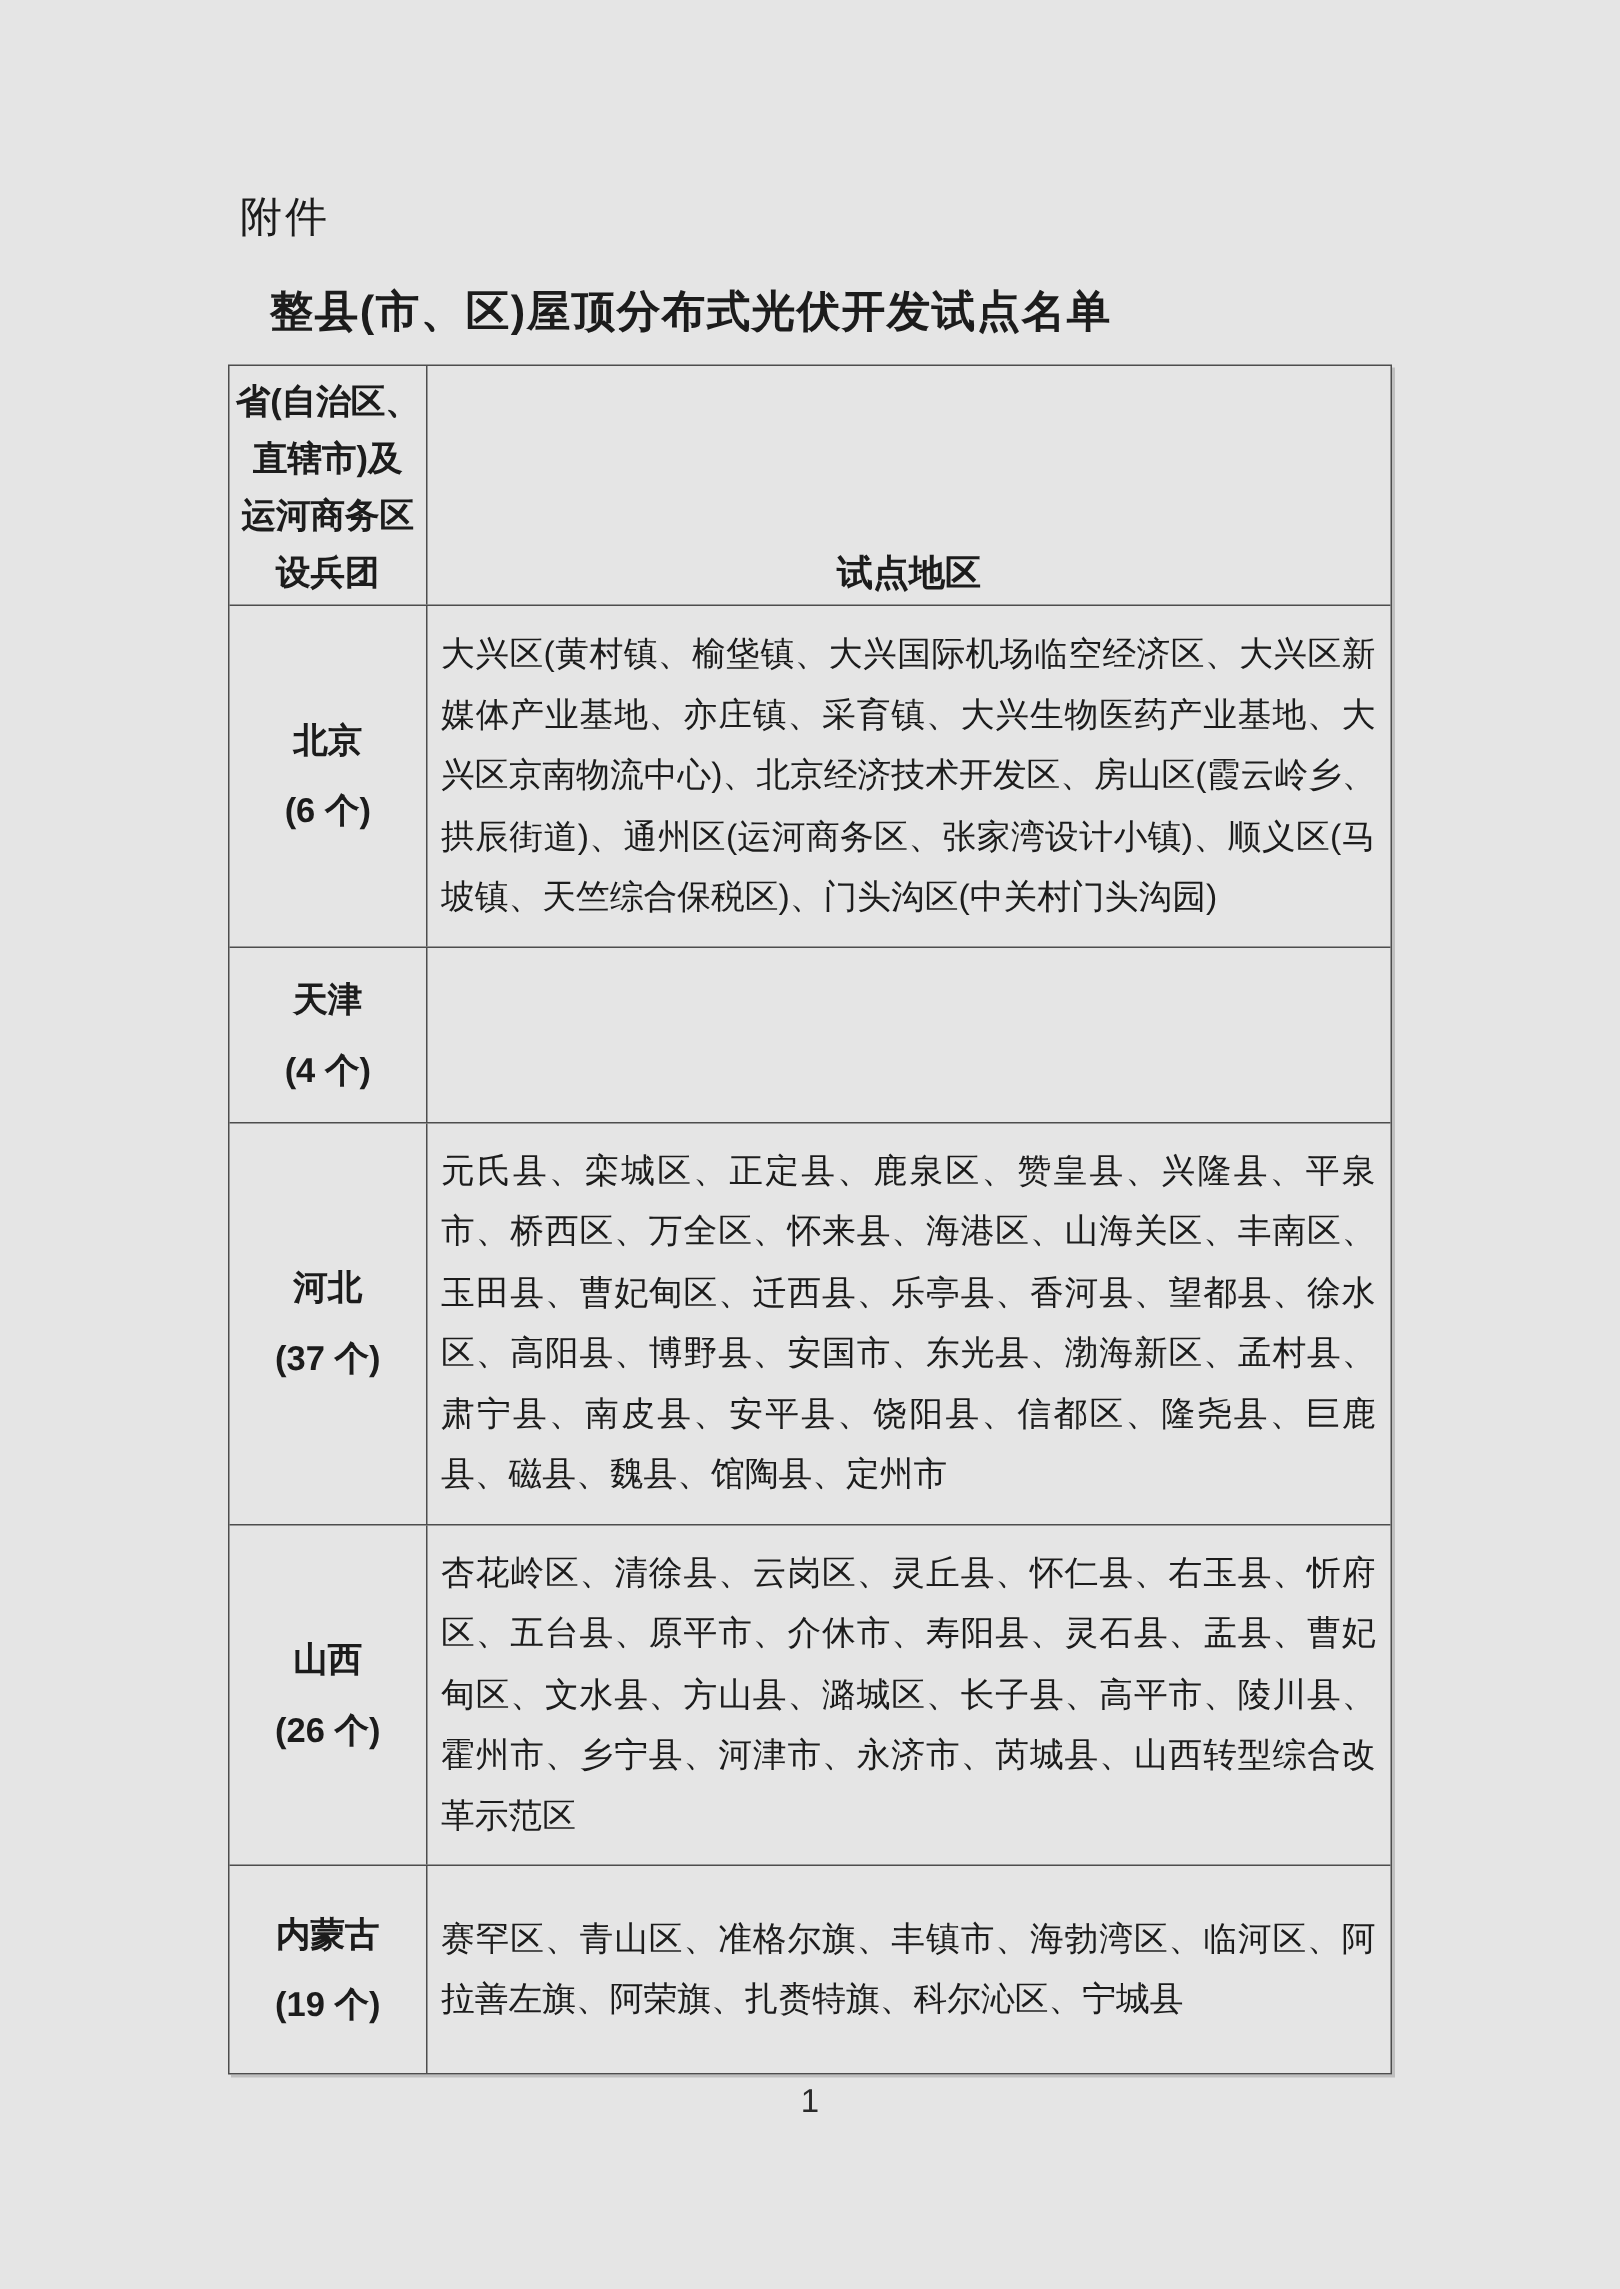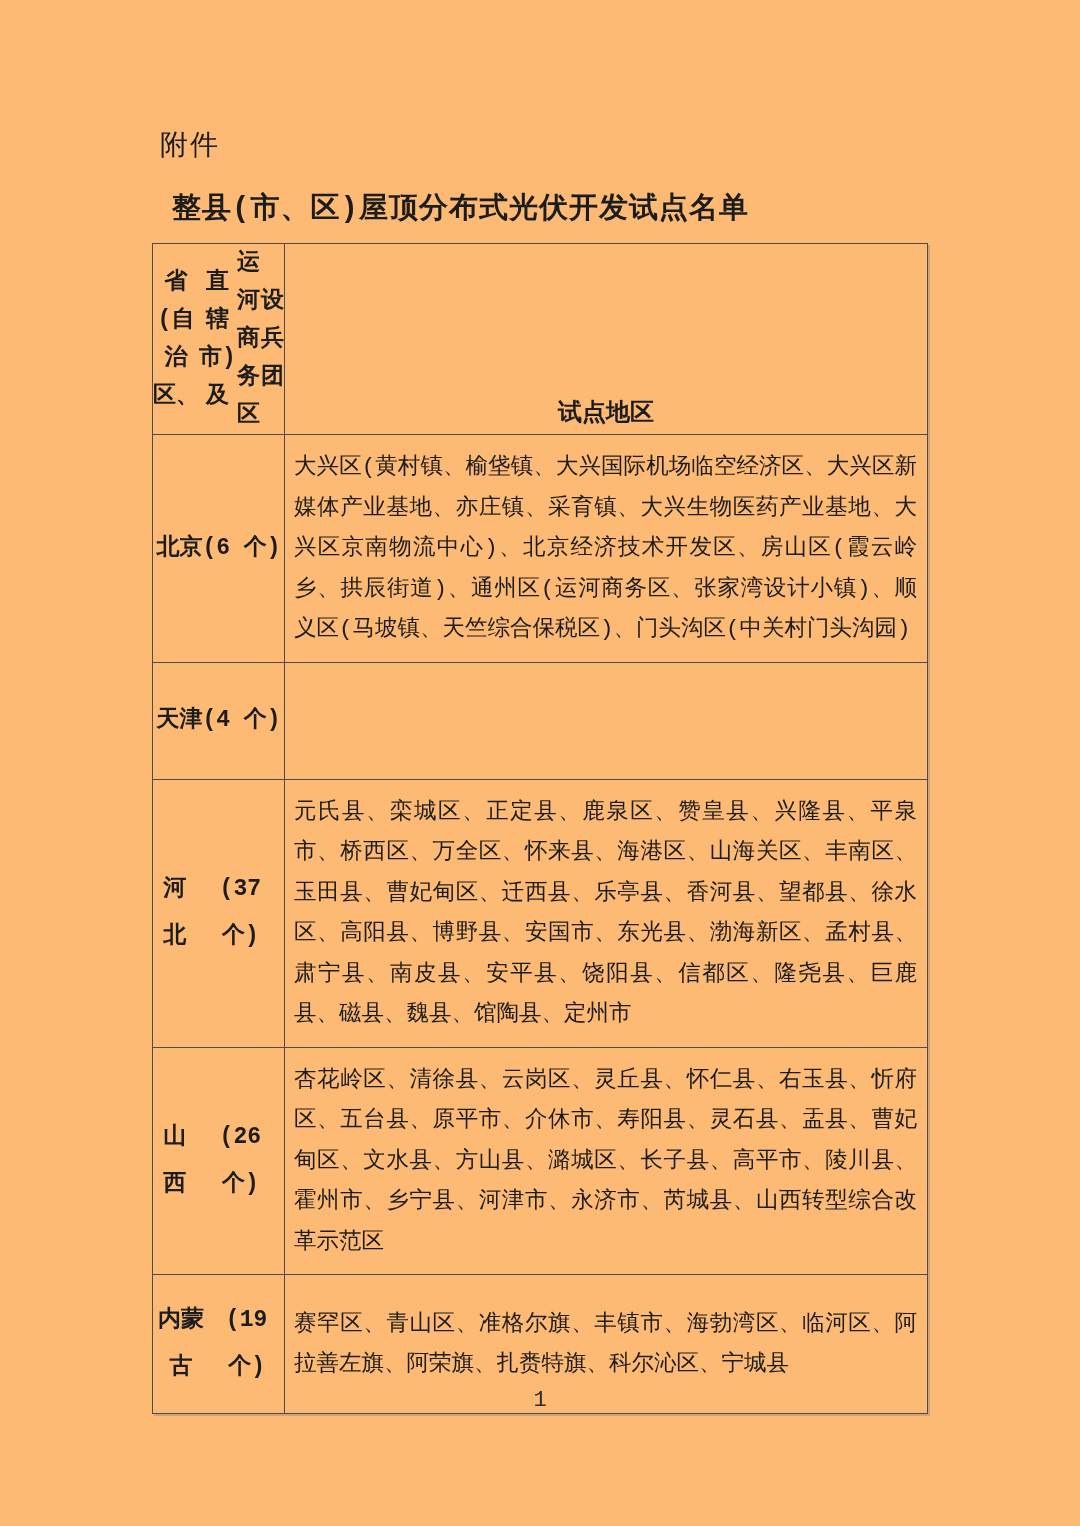--- a/index.html
+++ b/index.html
@@ -1,20 +1,20 @@
 <!DOCTYPE html>
 <html lang="zh"><head>
 <meta charset="utf-8">
 <style>
   html,body { margin:0; padding:0; background:#ffffff; }
   .page {
     position:relative;
     width:1080px; height:1526px;
-    background:#fdba74;
-    font-family:Liberation Mono, monospace;
+    background:#e5e5e5;
+    font-family:Liberation Sans, sans-serif;
     color:#1c1c1c;
     overflow:hidden;
   }
   .attachment-label {
     position:absolute; left:160px; top:126px;
     font-size:28px; font-weight:400; letter-spacing:2px;
   }
   .doc-title {
     position:absolute; left:0; top:188px; width:921px;
     text-align:center;
@@ -25,21 +25,21 @@
     border:1px solid #4d4d4d;
     box-sizing:border-box;
     box-shadow:2px 2px 0 rgba(120,120,120,0.35);
   }
   .trow { display:flex; box-sizing:border-box; }
   .trow + .trow { border-top:1px solid #4d4d4d; }
   .cell-prov {
     flex:0 0 132px; width:132px;
     border-right:1px solid #4d4d4d;
     box-sizing:border-box;
-    display:flex; justify-content:center; align-items:center;
+    display:flex; flex-direction:column; justify-content:center; align-items:center;
     text-align:center;
     font-weight:700; font-size:23px; line-height:47px;
   }
   .cell-reg {
     flex:1 1 auto;
     box-sizing:border-box;
     display:flex; align-items:center;
     padding:12px 10px 12px 9px;
     font-size:22.5px; line-height:40.5px;
   }

